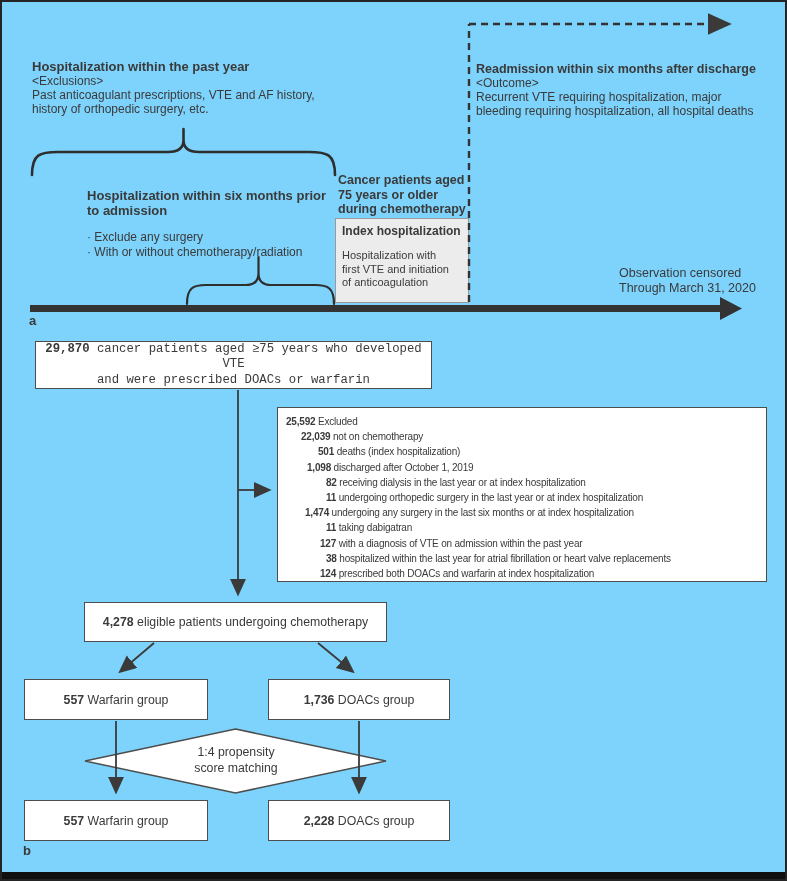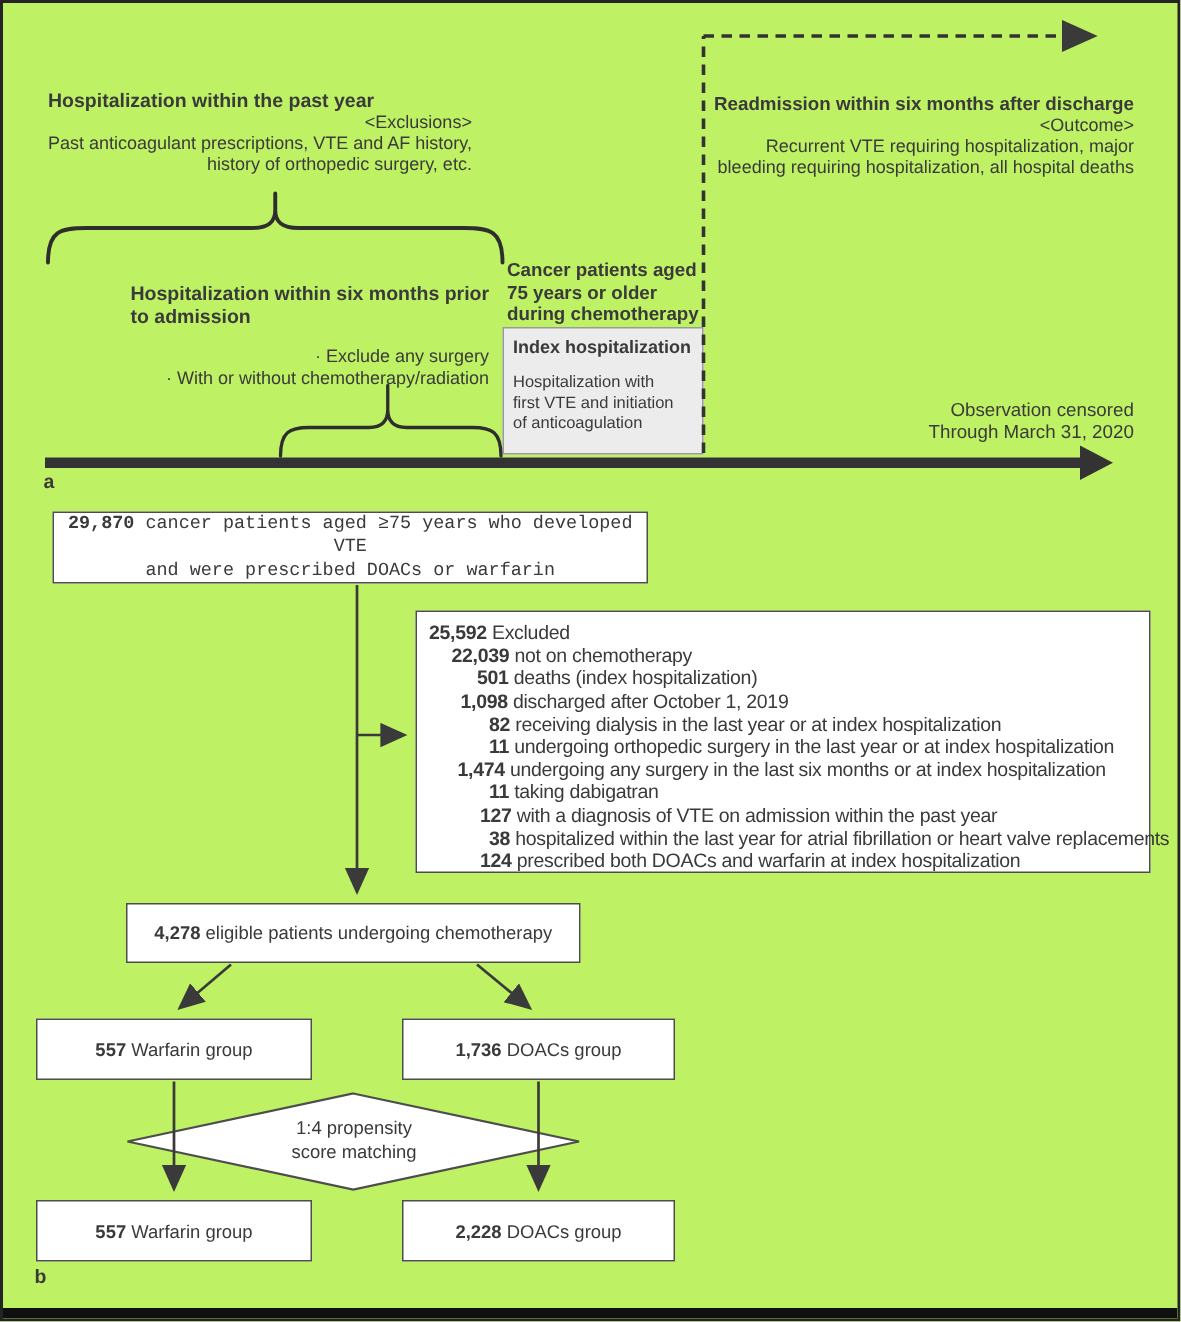--- a/index.html
+++ b/index.html
@@ -1,43 +1,43 @@
 <!DOCTYPE html>
 <html><head>
 <meta charset="utf-8">
 <style>
   html,body{margin:0;padding:0;background:#fff;}
   #fig{
-    position:relative;width:787px;height:881px;background:#bef264;
+    position:relative;width:787px;height:881px;background:#7dd3fc;
     font-family:"Liberation Sans",sans-serif;color:#3a3a3a;
     border:2px solid #242424;box-sizing:border-box;overflow:hidden;
   }
   .abs{position:absolute;z-index:1;}
   .svgly{position:absolute;left:0;top:0;z-index:2;pointer-events:none;}
   .b{font-weight:bold;}
   .t-title{font-size:12.5px;font-weight:bold;line-height:14px;white-space:nowrap;}
-  .t-body{font-size:12px;line-height:14px;white-space:nowrap;text-align:right;}
+  .t-body{font-size:12px;line-height:14px;white-space:nowrap;}
   .blk div{white-space:nowrap;}
   .fbox{
     position:absolute;z-index:1;background:#fff;border:1.5px solid #4d4d4d;
     display:flex;align-items:center;justify-content:center;
     font-size:12.3px;box-sizing:border-box;
   }
   .fbox .b{margin-right:4px;}
   .center{text-align:center;}
   .graybox{
     position:absolute;z-index:1;background:#ececec;border:1px solid #9a9a9a;
     box-sizing:border-box;padding:5px 5px 0 6px;
   }
   .graybox .gtitle{font-size:12px;font-weight:bold;white-space:nowrap;}
   .graybox .gbody{font-size:11px;line-height:13.5px;margin-top:11px;white-space:nowrap;}
   #excluded-box{
     position:absolute;z-index:1;left:275px;top:405px;width:490px;height:175px;
     border:1.5px solid #4d4d4d;box-sizing:border-box;background:#fff;
-    padding:6px 4px 0 8px;font-size:13px;letter-spacing:-0.2px;
+    padding:6px 4px 0 8px;font-size:10px;letter-spacing:-0.2px;
   }
   .exc-line{line-height:15.2px;white-space:nowrap;}
   .plabel{font-size:13px;font-weight:bold;z-index:1;}
   #bottombar{position:absolute;left:0;right:0;bottom:0;height:7px;background:#101010;z-index:3;}
   .diamond-text{z-index:3;font-size:12.3px;line-height:15.5px;text-align:center;}
 </style>
 </head>
 <body>
 
 <div id="fig">

